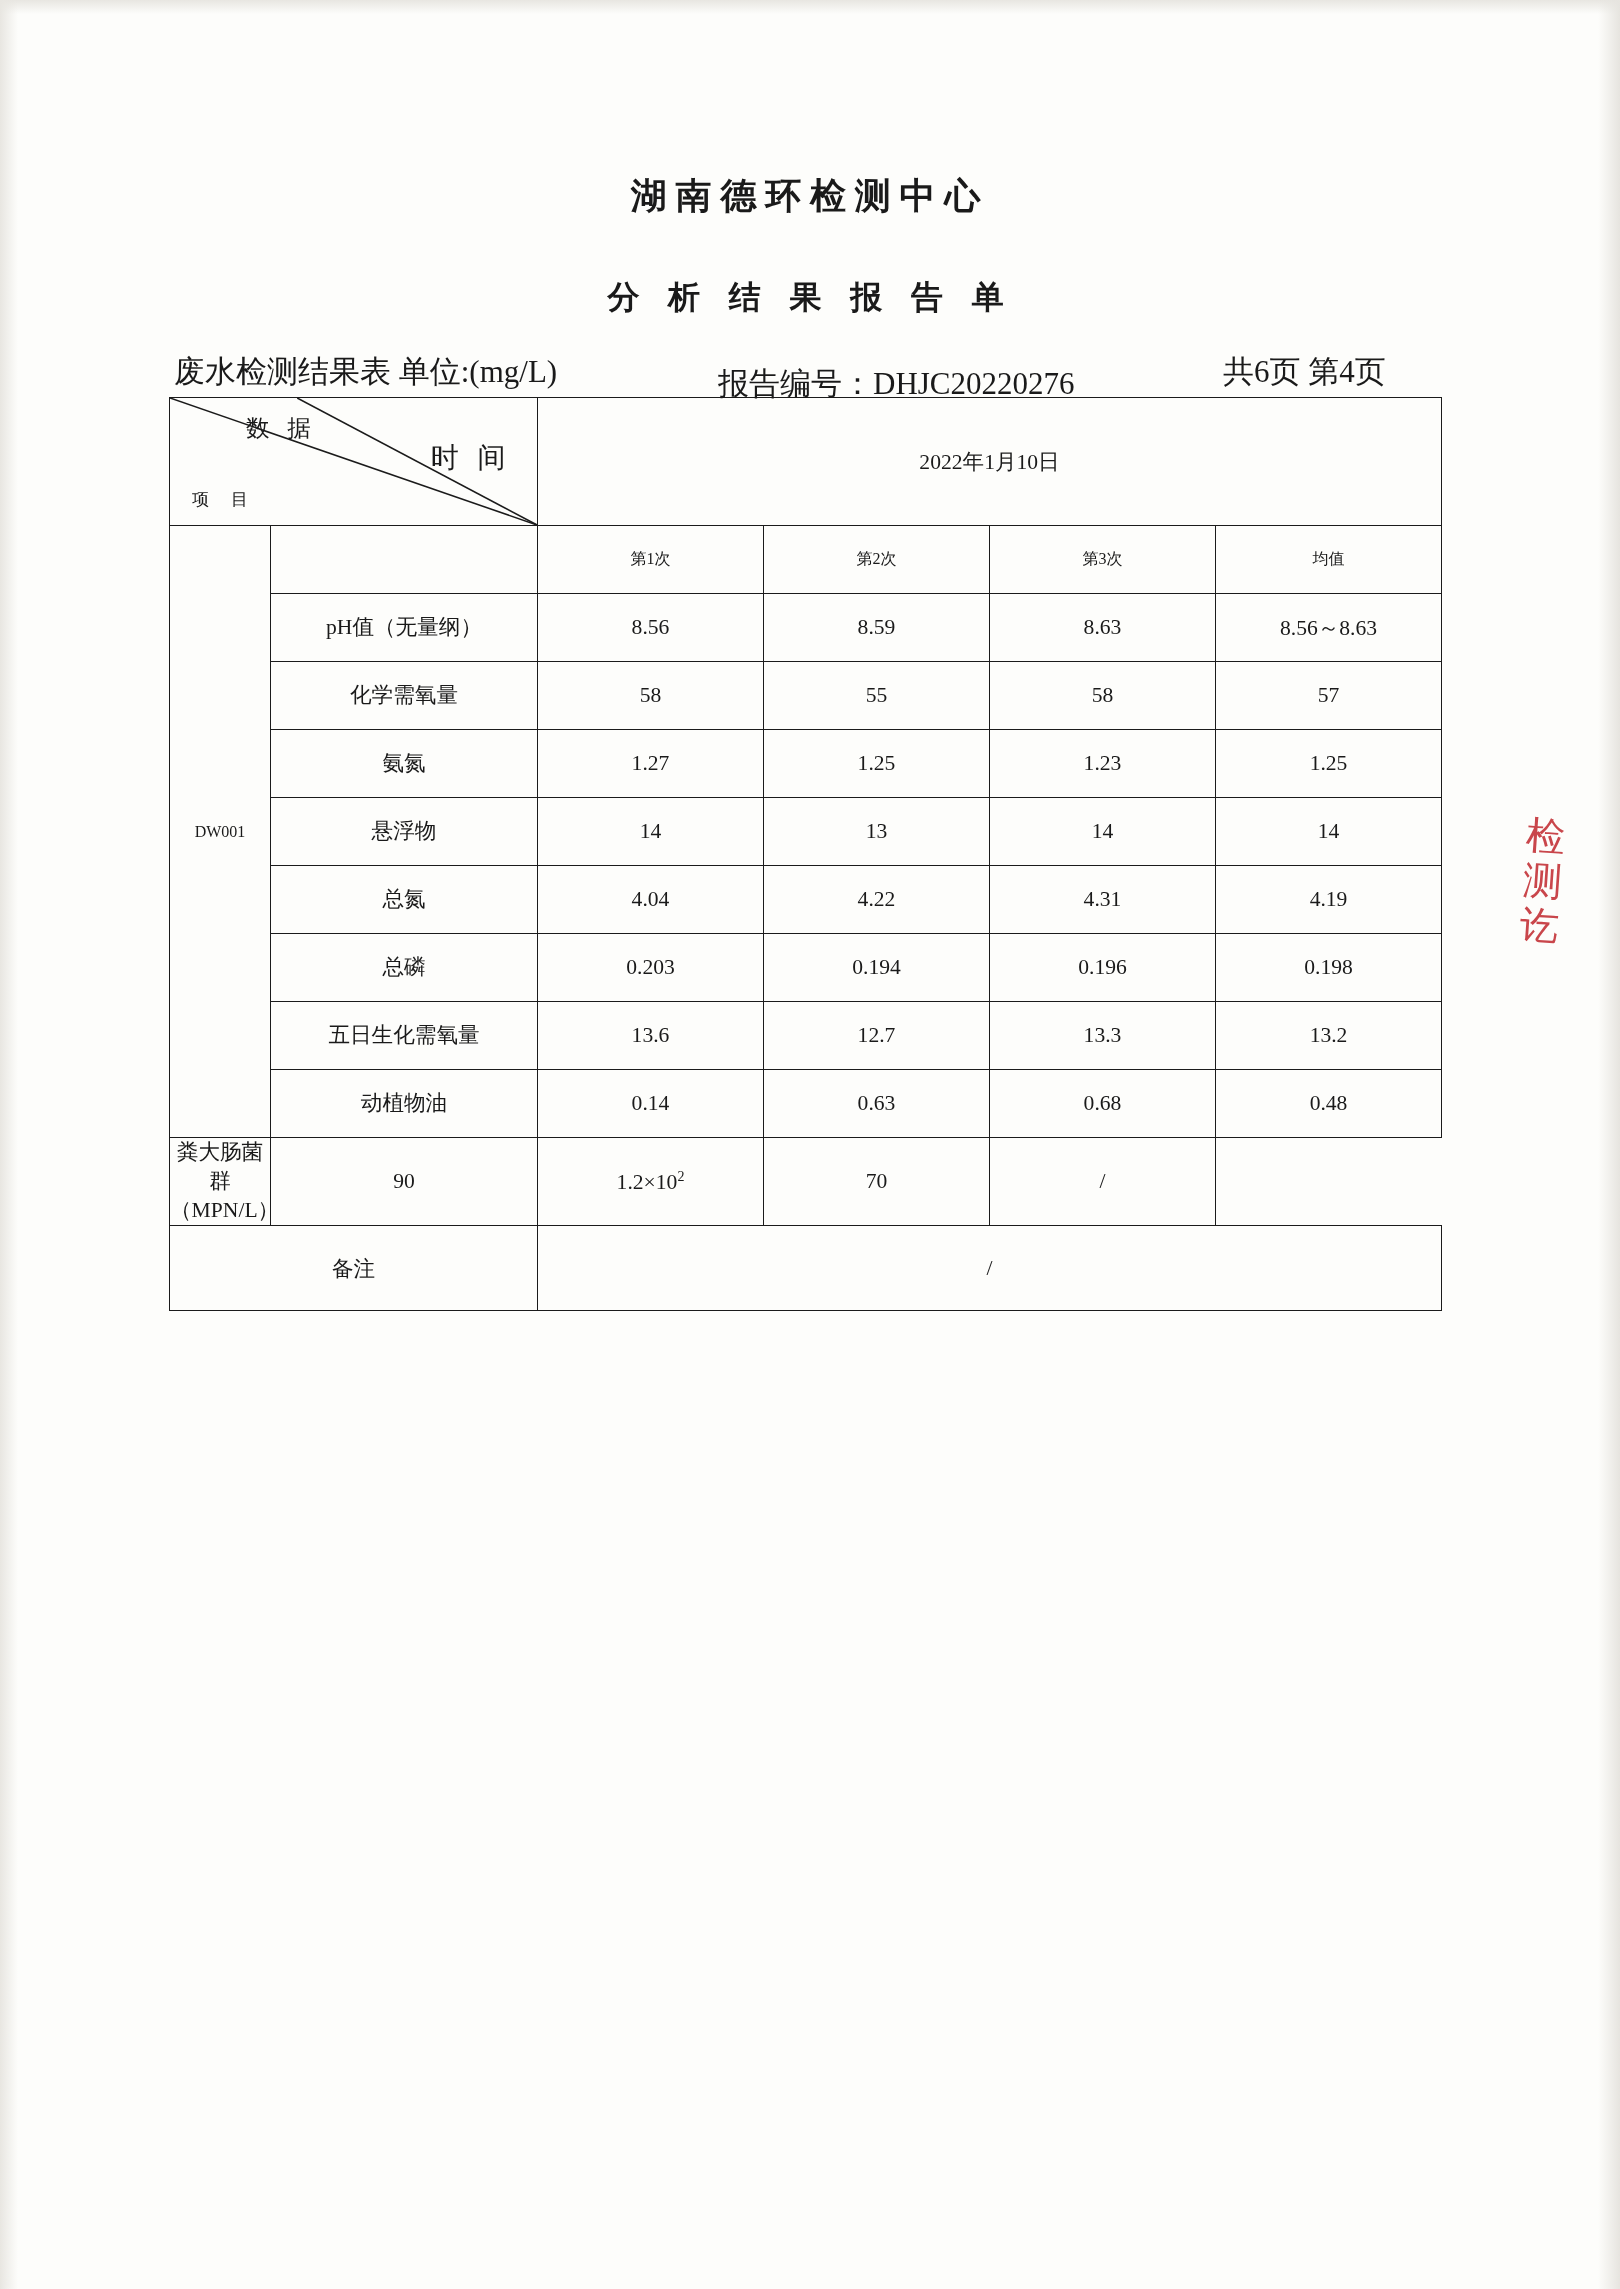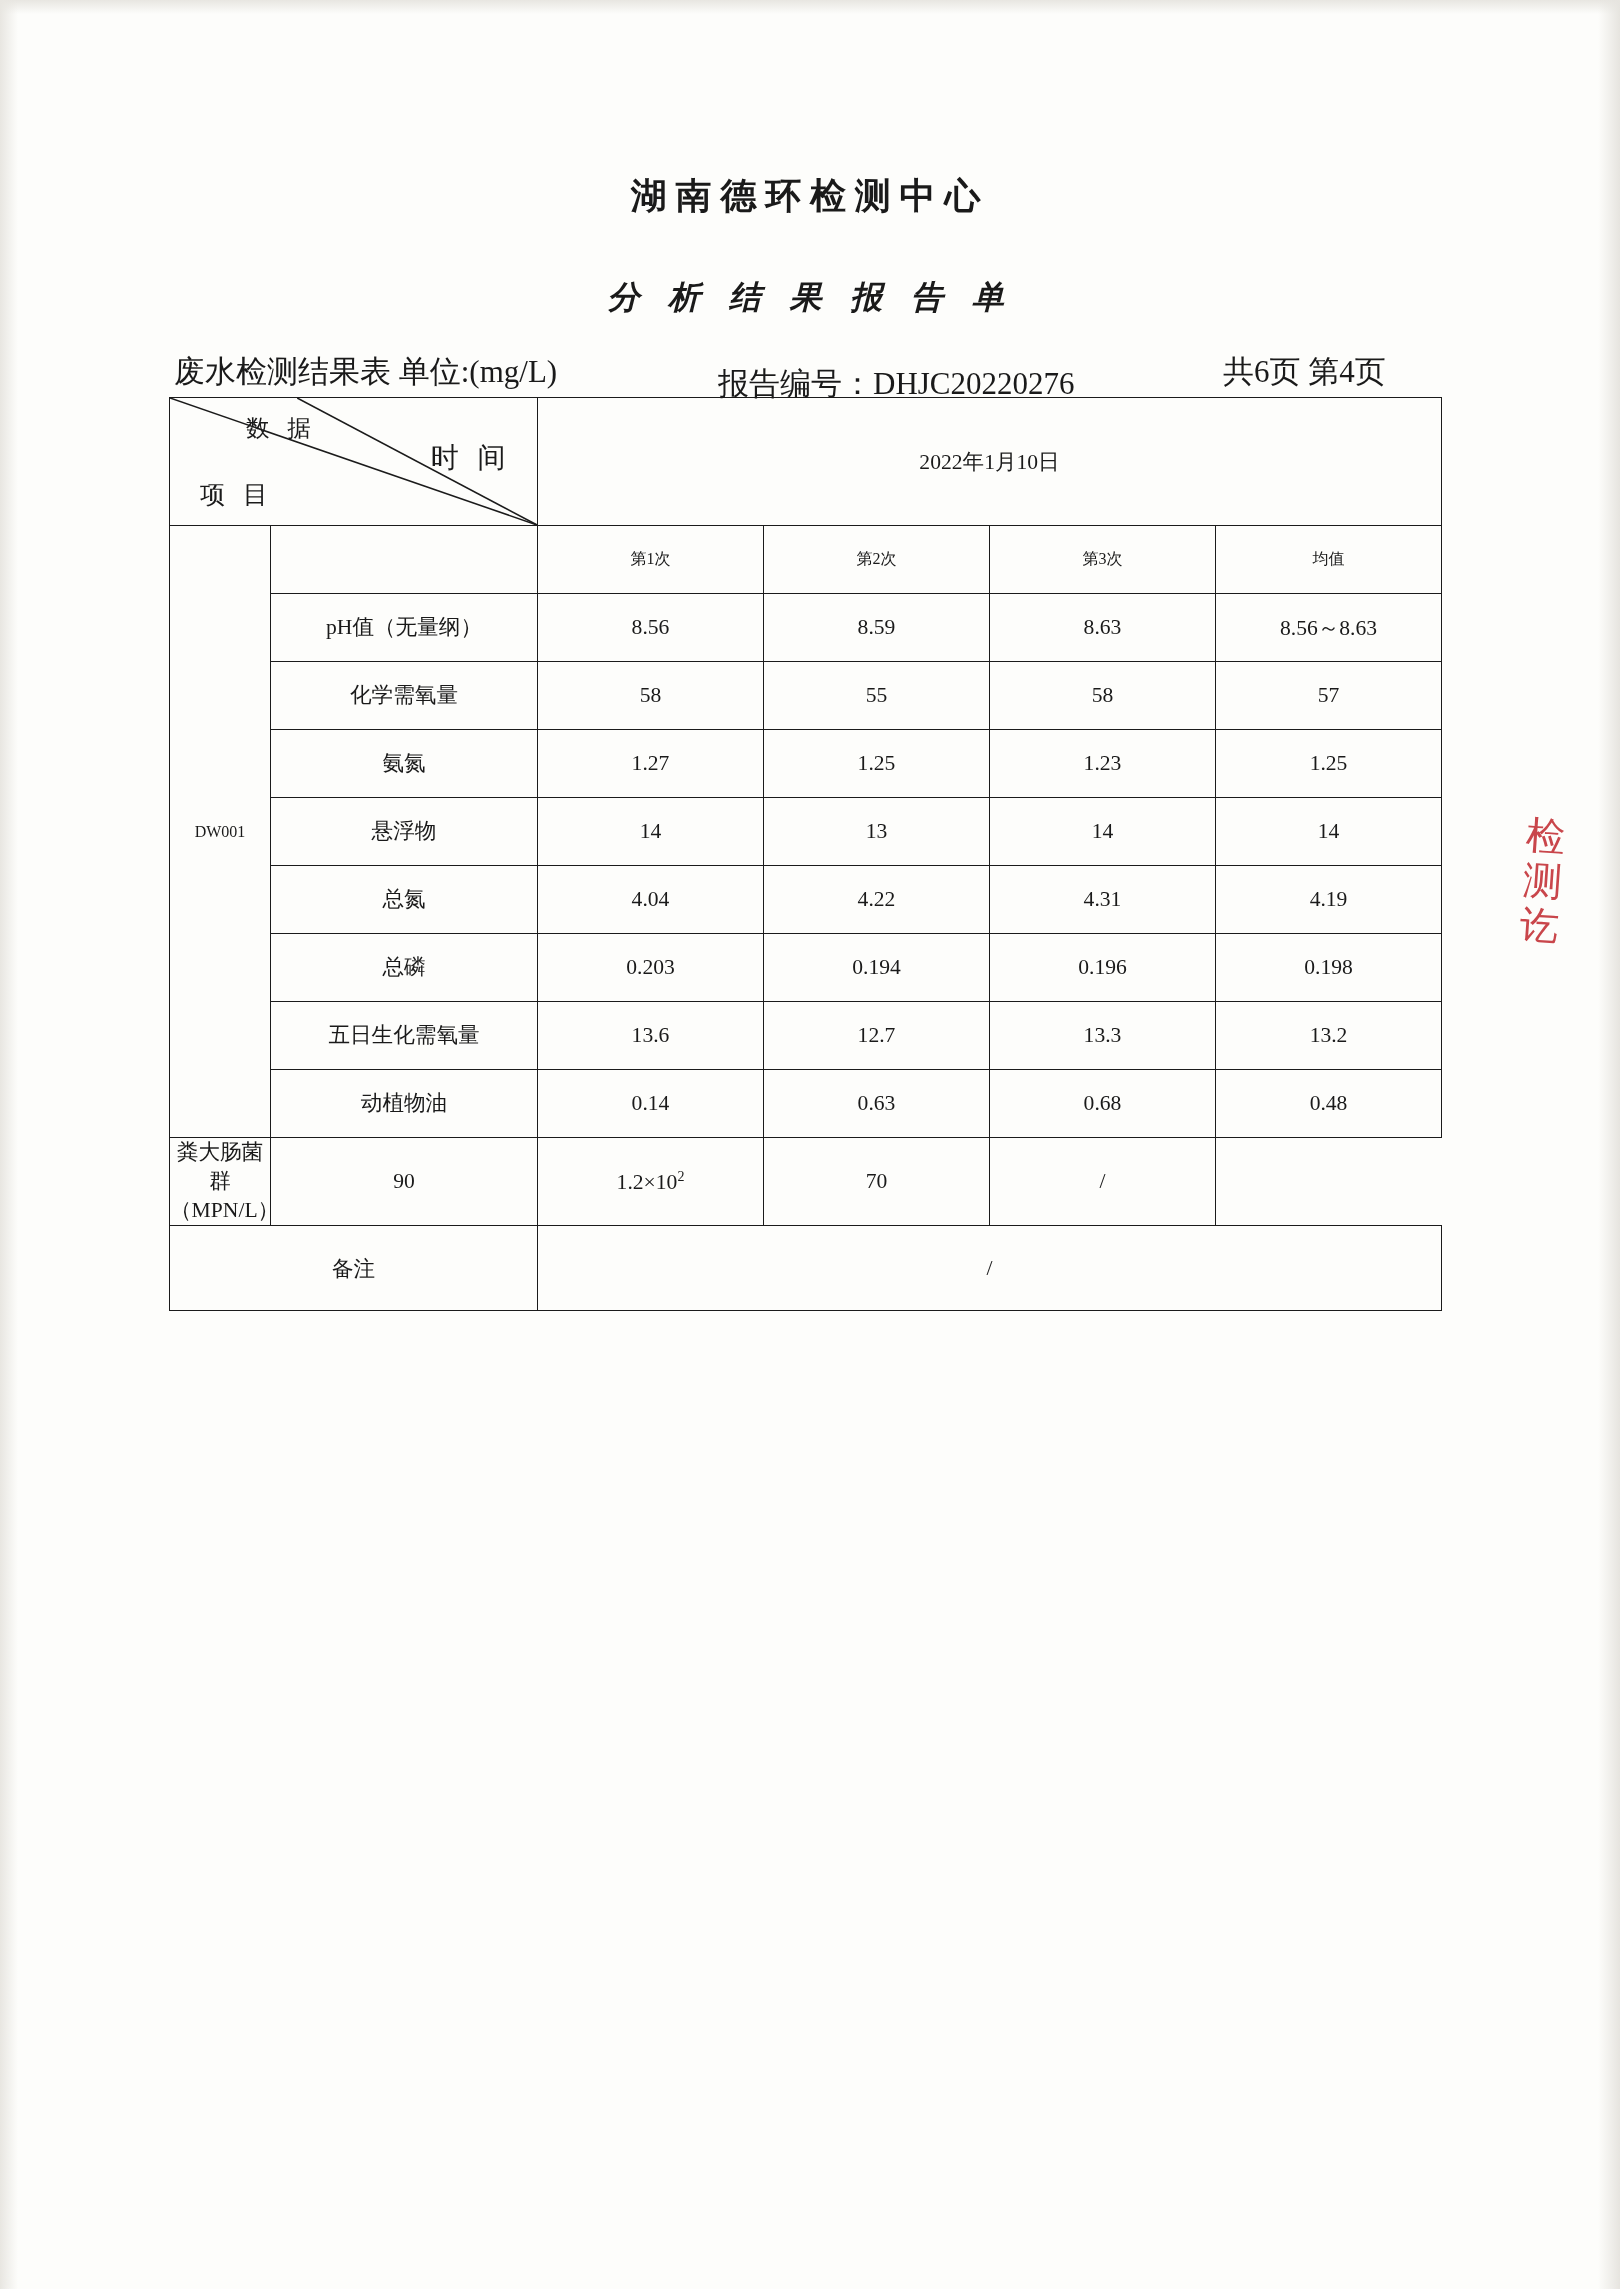--- a/index.html
+++ b/index.html
@@ -52,21 +52,20 @@
   .doc-subtitle {
     position: absolute;
     top: 276px;
     left: 0;
     width: 100%;
     text-align: center;
     font-size: 32px;
     font-weight: bold;
     letter-spacing: 8.8px;
     font-family: "DejaVu Serif", "Liberation Serif", serif;
-    font-style: italic;
   }
 
   .meta-row {
     position: absolute;
     top: 351px;
     left: 174px;
     width: 1274px;
     height: 33px;
     font-size: 31px;
   }
@@ -132,24 +131,25 @@
   .corner-time {
     position: absolute;
     right: 25.5px;
     top: 5.9px;
     font-size: 28px;
     letter-spacing: 5.9px;
     margin-top: 35px;
   }
   .corner-proj {
     position: absolute;
-    left: 30px;
+    left: 22px;
     bottom: 13.7px;
-    font-size: 25px;
+    font-size: 17px;
     letter-spacing: 5.9px;
+    font-family: Liberation Mono, monospace;
   }
   .date-cell { font-size: 23.5px; }
   .subhdr td { height: 67px; font-size: 16px; }
 
   .row-item td { height: 67px; }
   .item-name { font-size: 21.6px; line-height: 1.35; }
   .val { font-size: 21.6px; }
   .id-cell { font-size: 22.5px; }
   .remark-label { font-size: 23.5px; }
   .remark-val { font-size: 22.5px; }

